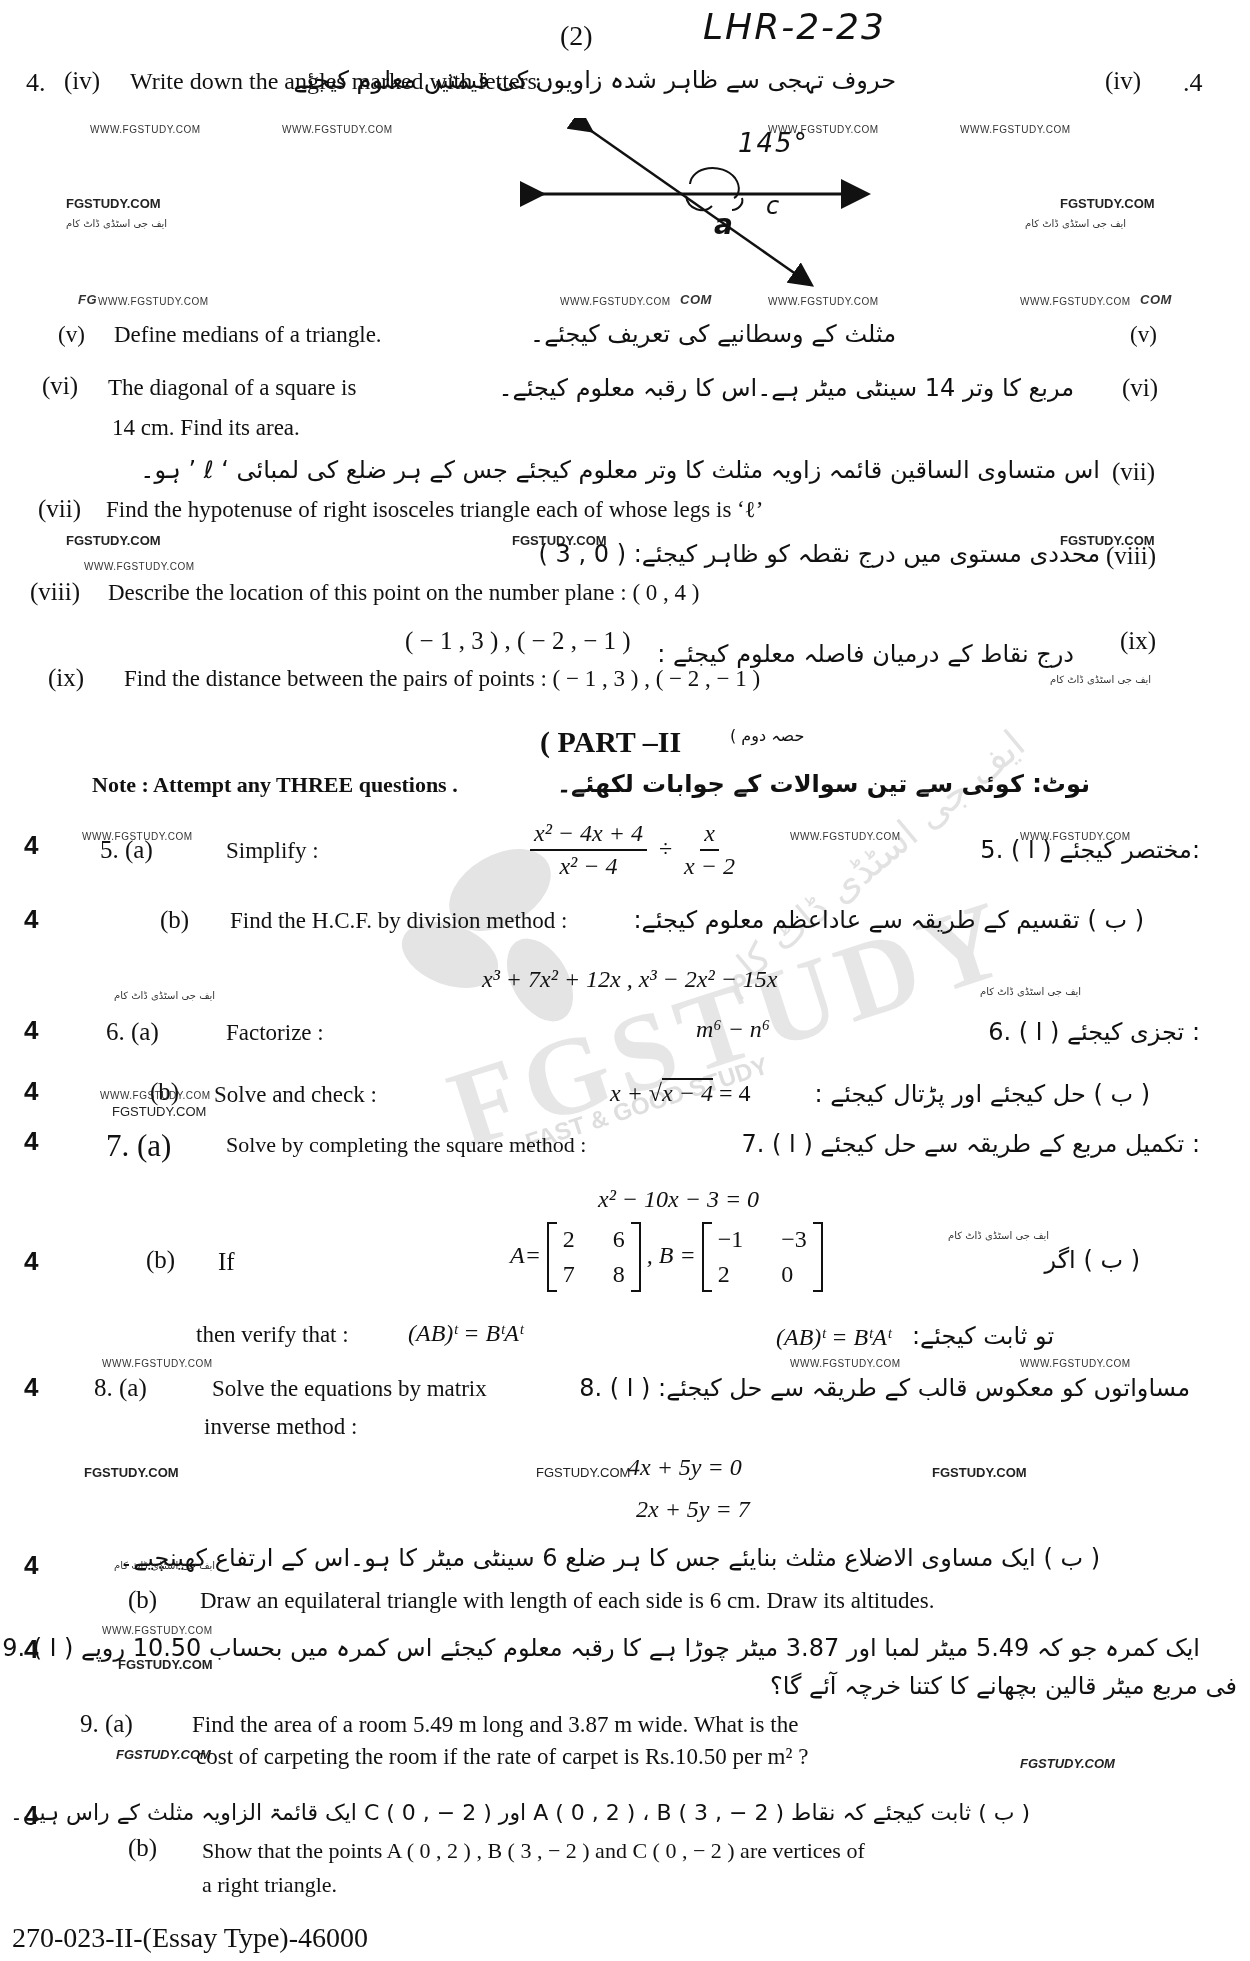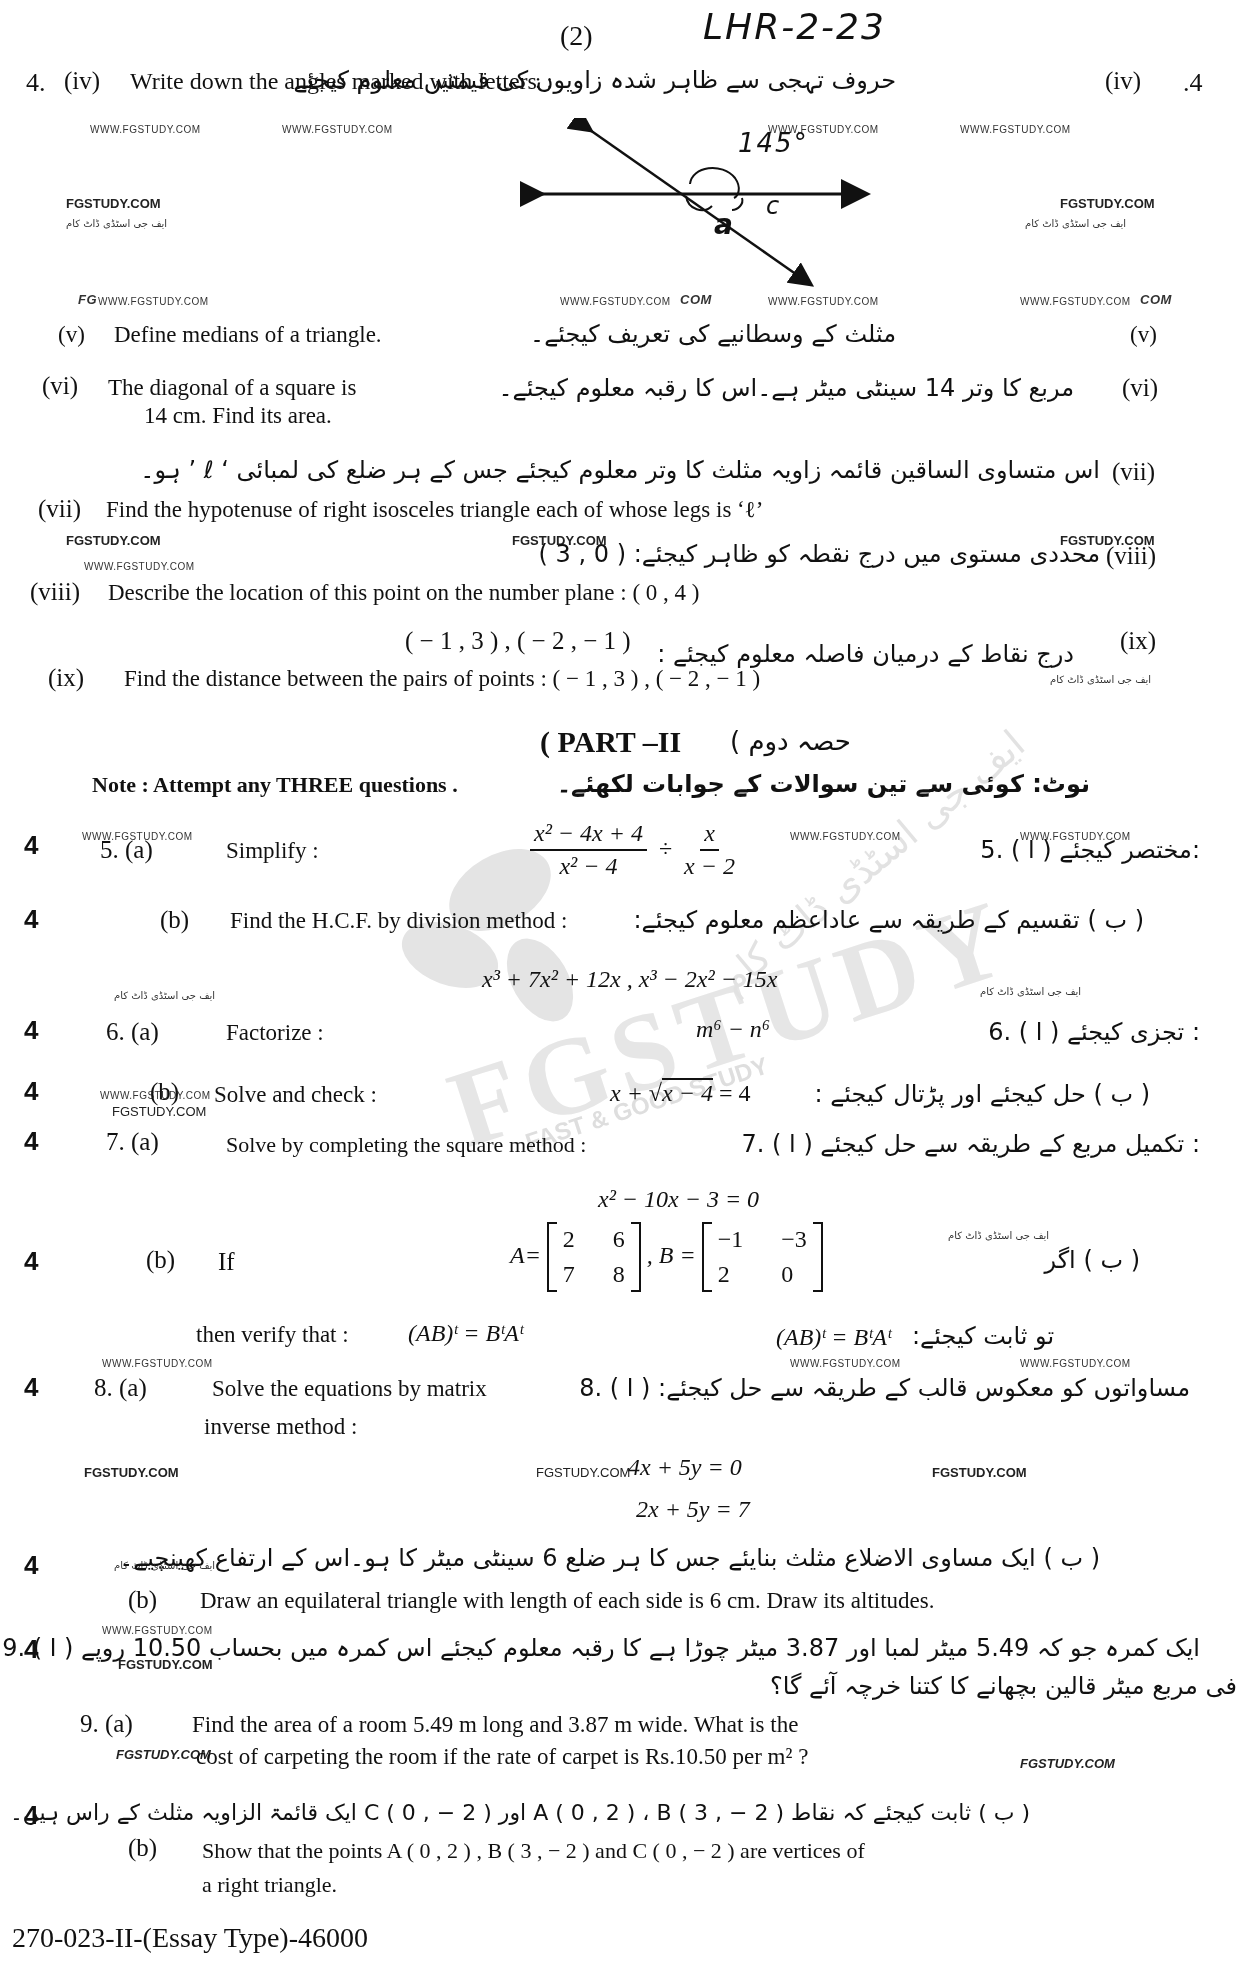--- a/index.html
+++ b/index.html
@@ -84,21 +84,21 @@
 <div class="abs wm" style="left:1020px;top:296px;">WWW.FGSTUDY.COM</div>
 <div class="abs wm" style="left:1140px;top:292px;font-size:13px;font-weight:bold;font-style:italic;">COM</div>
 
 <div class="abs en" style="left:58px;top:322px;">(v)</div>
 <div class="abs en" style="left:114px;top:322px;">Define medians of a triangle.</div>
 <div class="abs ur" style="right:354px;top:320px;">مثلث کے وسطانیے کی تعریف کیجئے۔</div>
 <div class="abs en" style="left:1130px;top:322px;">(v)</div>
 
 <div class="abs en" style="left:42px;top:372px;font-size:25px;">(vi)</div>
 <div class="abs en" style="left:108px;top:375px;">The diagonal of a square is</div>
-<div class="abs en" style="left:112px;top:403px;margin-left:32px;">14 cm.  Find its area.</div>
+<div class="abs en" style="left:112px;top:415px;">14 cm.  Find its area.</div>
 <div class="abs ur" style="right:176px;top:374px;">مربع کا وتر 14 سینٹی میٹر ہے۔اس کا رقبہ معلوم کیجئے۔</div>
 <div class="abs en" style="left:1122px;top:374px;font-size:25px;">(vi)</div>
 
 <div class="abs ur" style="right:150px;top:456px;">اس متساوی الساقین قائمہ زاویہ مثلث کا وتر معلوم کیجئے جس کے ہر ضلع کی لمبائی ‘ ℓ ’ ہو۔</div>
 <div class="abs en" style="left:1112px;top:458px;font-size:25px;">(vii)</div>
 <div class="abs en" style="left:38px;top:495px;font-size:25px;">(vii)</div>
 <div class="abs en" style="left:106px;top:497px;">Find the hypotenuse of right isosceles triangle each of whose legs is  ‘ℓ’</div>
 
 <div class="abs wmb" style="left:66px;top:533px;">FGSTUDY.COM</div>
 <div class="abs wmb" style="left:512px;top:533px;">FGSTUDY.COM</div>
@@ -111,21 +111,21 @@
 <div class="abs en" style="left:108px;top:580px;">Describe the location of this point on the number plane  :  ( 0 , 4 )</div>
 
 <div class="abs en" style="left:405px;top:627px;font-size:25px;">( − 1 , 3 ) , ( − 2 , − 1 )</div>
 <div class="abs ur" style="right:176px;top:624px;margin-top:16px;">درج نقاط کے درمیان فاصلہ معلوم کیجئے  :</div>
 <div class="abs en" style="left:1120px;top:627px;font-size:25px;">(ix)</div>
 <div class="abs en" style="left:48px;top:664px;font-size:25px;">(ix)</div>
 <div class="abs en" style="left:124px;top:666px;">Find the distance between the pairs of points  :  ( − 1 , 3 ) , ( − 2 , − 1 )</div>
 <div class="abs wmu" style="left:1050px;top:674px;">ایف جی اسٹڈی ڈاٹ کام</div>
 
 <div class="abs en" style="left:540px;top:725px;font-size:30px;font-weight:bold;">( PART –II</div>
-<div class="abs ur" style="left:730px;top:726px;font-size:26px;text-align:center;">حصہ دوم )</div>
+<div class="abs ur" style="left:730px;top:726px;font-size:16px;text-align:center;">حصہ دوم )</div>
 <div class="abs en" style="left:92px;top:772px;font-weight:bold;font-size:22px;">Note :  Attempt any THREE questions .</div>
 <div class="abs ur" style="right:160px;top:770px;font-weight:bold;">نوٹ: کوئی سے تین سوالات کے جوابات لکھئے۔</div>
 
 <div class="abs mark" style="left:24px;top:830px;">4</div>
 <div class="abs wm" style="left:82px;top:831px;">WWW.FGSTUDY.COM</div>
 <div class="abs en" style="left:100px;top:836px;font-size:25px;">5. (a)</div>
 <div class="abs en" style="left:226px;top:838px;">Simplify  :</div>
 <div class="abs math" style="left:530px;top:820px;">
   <span class="frac">
       <span class="num">x² − 4x + 4</span>
@@ -159,21 +159,21 @@
 <div class="abs wm" style="left:100px;top:1090px;">WWW.FGSTUDY.COM</div>
 <div class="abs en" style="left:150px;top:1078px;font-size:25px;">(b)</div>
 <div class="abs en" style="left:214px;top:1082px;">Solve and check  :</div>
 <div class="abs wmb" style="left:112px;top:1104px;font-weight:normal;">FGSTUDY.COM</div>
 <div class="abs math" style="left:610px;top:1080px;">
   <span>x + </span><span style="font-style:normal;">√</span><span style="border-top:2px solid #111;">x − 4</span><span style="font-style:normal;"> = 4</span>
 </div>
 <div class="abs ur" style="right:100px;top:1080px;">( ب ) حل کیجئے اور پڑتال کیجئے :</div>
 
 <div class="abs mark" style="left:24px;top:1126px;">4</div>
-<div class="abs en" style="left:106px;top:1128px;font-size:25px;">7.  (a)</div>
+<div class="abs en" style="left:106px;top:1128px;font-size:31px;">7.  (a)</div>
 <div class="abs en" style="left:226px;top:1132px;font-size:22px;">Solve by completing the square method  :</div>
 <div class="abs ur" style="right:50px;top:1130px;">:  تکمیل مربع کے طریقہ سے حل کیجئے  ( ا )  .7</div>
 <div class="abs math" style="left:598px;top:1186px;">x² − 10x − 3 = 0</div>
 
 <div class="abs mark" style="left:24px;top:1246px;">4</div>
 <div class="abs en" style="left:146px;top:1246px;font-size:25px;">(b)</div>
 <div class="abs en" style="left:218px;top:1248px;font-size:25px;">If</div>
 <div class="abs math" style="left:510px;top:1222px;">
   <span>A=</span>
   <span class="matrix">

